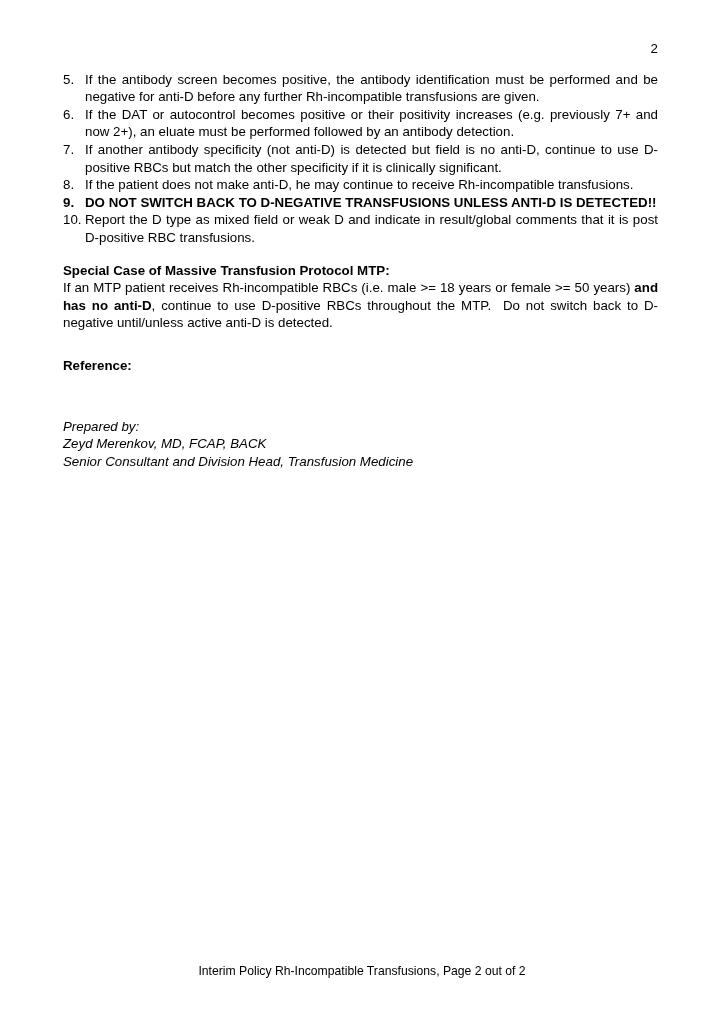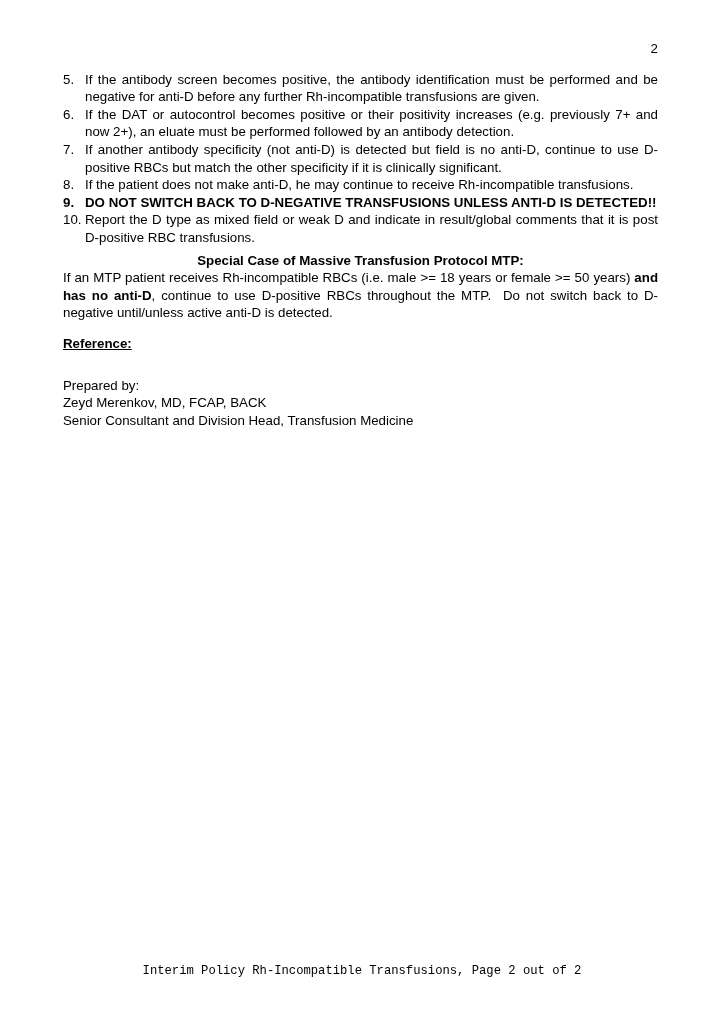--- a/index.html
+++ b/index.html
@@ -48,47 +48,45 @@
   .bold {
     font-weight: bold;
   }
   .heading {
     font-weight: bold;
     margin: 0;
     font-size: 13.3px;
     line-height: 17.6px;
   }
   .mtp-heading {
-    margin-top: 5px;
-    text-align: center;
+    margin-top: 15px;
   }
   .para {
     margin: 0;
     text-align: justify;
   }
   .ref-heading {
-    margin-top: 13px;
-    text-decoration: underline;
+    margin-top: 25px;
   }
   .ref-para {
     margin: 0;
     text-align: justify;
   }
   .prepared {
-    margin-top: 24px;
+    margin-top: 43px;
+    font-style: italic;
   }
   .footer {
     position: absolute;
     left: 0;
     right: 0;
     top: 963px;
     text-align: center;
     font-size: 12.2px;
     line-height: 16px;
-    font-family: Liberation Mono, monospace;
   }
 </style>
 </head>
 <body>
 
 <div class="page">
   <div class="content">
 
     <div class="pagenum">2</div>
 

